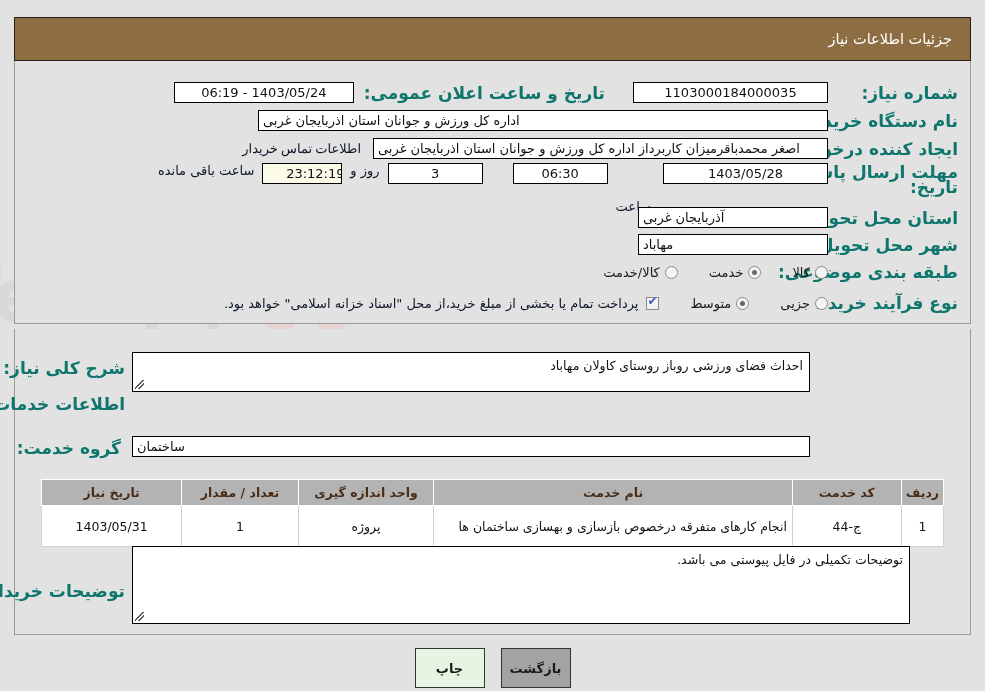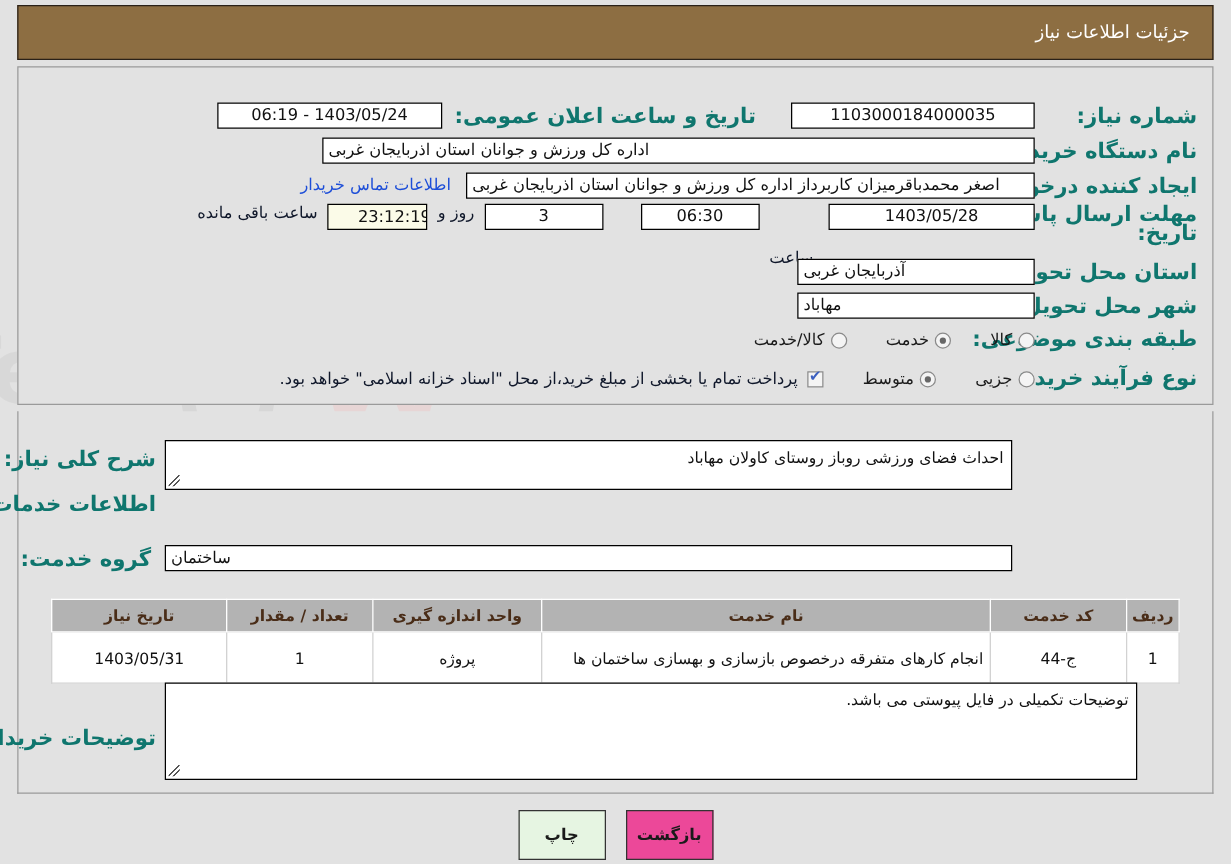--- a/index.html
+++ b/index.html
@@ -22,21 +22,21 @@
     left: 0; top: 230px;
     width: 985px; height: 150px;
     pointer-events: none;
     opacity: .30;
     z-index: 0;
   }
 
   
   .header-bar {
     position: absolute;
-    left: 14px; top: 4px;
+    left: 14px; top: 17px;
     width: 957px; height: 44px;
     background: #8d6e42;
     border: 1px solid #2a2118;
     display: flex; align-items: center;
     justify-content: flex-start;
     padding-right: 18px;
     z-index: 3;
   }
   .header-title {
     color: #ffffff;
@@ -79,25 +79,26 @@
     overflow: hidden;
     white-space: nowrap;
   }
   .fld.center { justify-content: center; }
   .fld.right  { justify-content: flex-end; }
   .fld.cream  { background: #fbfbe8; padding-left: 30px; }
 
   .row { position: absolute; display: flex; align-items: center; }
 
   .link {
-    color: #1d4ed8;
+    color: #0f172a;
     font-size: 13px;
     text-decoration: none;
     cursor: pointer;
     white-space: nowrap;
+    font-family: Liberation Serif, serif;
   }
   .small-txt {
     font-size: 13px; color: #0f172a; white-space: nowrap;
   }
 
   
   .radio {
     width: 13px; height: 13px; border-radius: 50%;
     border: 1px solid #8a8a8a;
     background: #f4f4f4;
@@ -185,21 +186,21 @@
     z-index: 3;
   }
   .btn {
     width: 70px; height: 40px;
     border: 1px solid #333333;
     font-size: 13px;
     font-weight: bold;
     display: flex; align-items: center; justify-content: center;
     cursor: pointer;
   }
-  .btn-back  { background: #ec4899; color: #1a1a1a; }
+  .btn-back  { background: #a3a3a3; color: #1a1a1a; }
   .btn-print { background: #e6f5e2; color: #1a1a1a; }
 </style>
 </head>
 <body>
 
 <div id="page">
 
   <svg class="watermark" viewBox="0 0 985 150" aria-hidden="true">
     <g fill="#b9b9b9">
       <path d="M150 8 L215 30 L215 80 Q215 120 182 140 Q150 120 150 80 Z" fill="none" stroke="#c0c0c0" stroke-width="11"></path>

